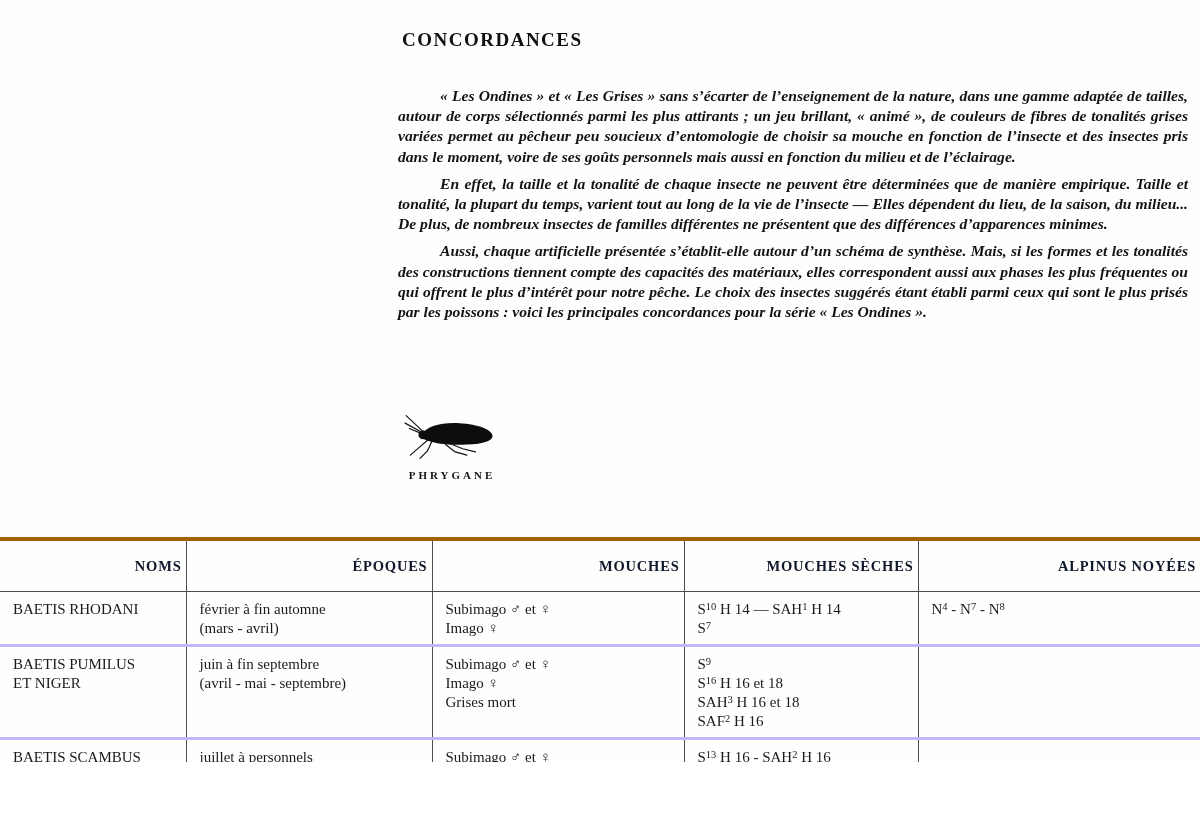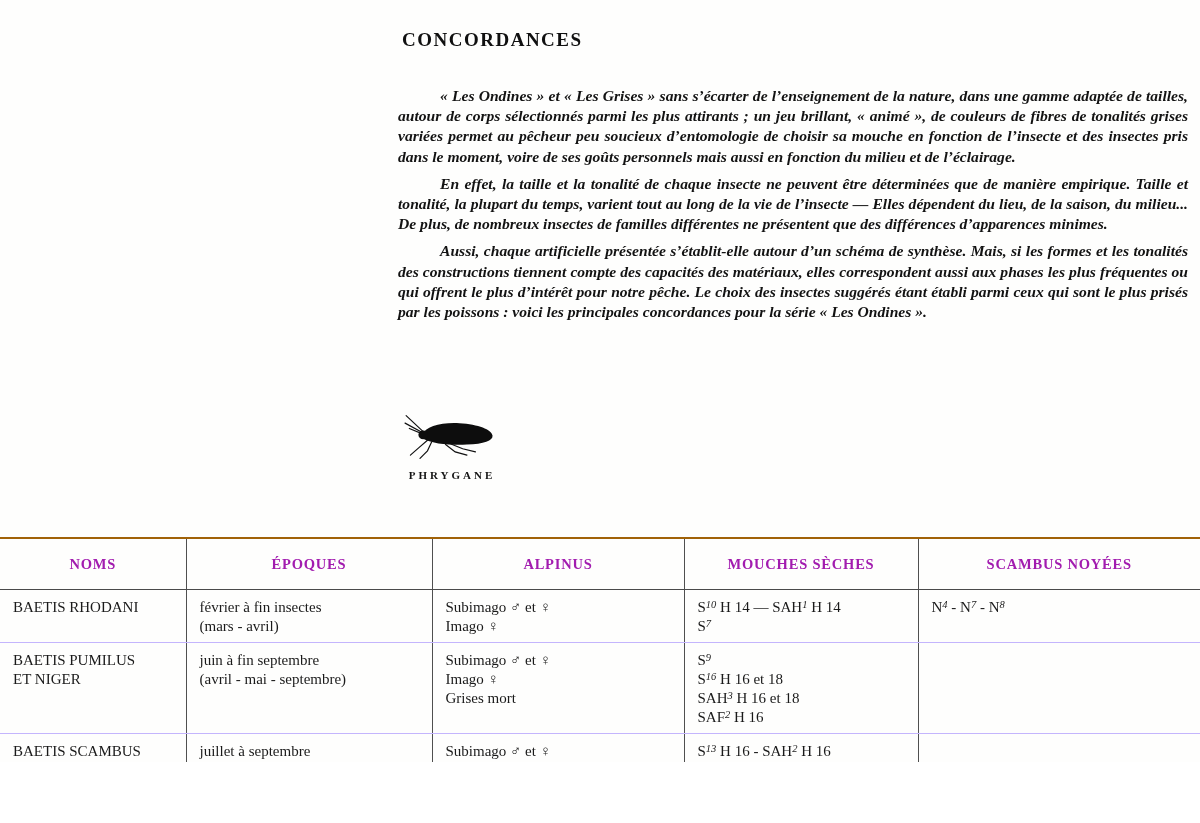--- a/index.html
+++ b/index.html
@@ -73,50 +73,49 @@
     font-size:15px;
     color:#1a1a1a;
   }
   .concordance col.c-noms{width:15.5%;}
   .concordance col.c-epoques{width:20.5%;}
   .concordance col.c-phases{width:21%;}
   .concordance col.c-seches{width:19.5%;}
   .concordance col.c-noyees{width:23.5%;}
 
   .concordance th{
-    border-top:2px solid #a16207;
+    border-top:4px solid #a16207;
     border-bottom:1px solid #4a4a4a;
     font-size:14.5px;
     font-weight:bold;
     letter-spacing:0.8px;
-    text-align:center;
+    text-align:right;
     height:46px;
     padding:2px 4px;
-    color:#a21caf;
+    color:#0f172a;
   }
   .concordance td{
-    border-bottom:1px solid #c4b5fd;
+    border-bottom:3px solid #c4b5fd;
     vertical-align:top;
     padding:8px 6px 6px 13px;
   }
   .concordance th + th,
   .concordance td + td{
     border-left:1px solid #4f4f4f;
   }
   .row-r1 td{height:36px;}
   .row-r2 td{height:36px;}
   .row-r3 td{height:64px;}
   .row-r4 td{height:32px; border-bottom:2px solid #3c3c3c;}
 
   .cell-line{line-height:19px;white-space:nowrap;}
   .concordance sup{
     font-size:10.5px;
     line-height:0;
     vertical-align:4px;
-    font-style:italic;
   }
 </style>
 </head>
 <body>
 
 <div class="page">
 
   <h1 class="doc-title">CONCORDANCES</h1>
 
   <div class="copy">
@@ -146,32 +145,32 @@
       <col class="c-noms">
         <col class="c-epoques">
         <col class="c-phases">
         <col class="c-seches">
         <col class="c-noyees">
     </colgroup>
     <thead>
       <tr>
         <th>NOMS</th>
         <th>ÉPOQUES</th>
-        <th>ALPINUS</th>
+        <th>MOUCHES</th>
         <th>MOUCHES SÈCHES</th>
-        <th>SCAMBUS NOYÉES</th>
+        <th>ALPINUS NOYÉES</th>
       </tr>
     </thead>
     <tbody>
       <tr class="row-r1">
         <td>
             <div class="cell-line">BAETIS RHODANI</div>
           </td>
         <td>
-            <div class="cell-line">février à fin insectes</div>
+            <div class="cell-line">février à fin automne</div>
             <div class="cell-line">(mars - avril)</div>
           </td>
         <td>
             <div class="cell-line">Subimago ♂ et ♀</div>
             <div class="cell-line">Imago ♀</div>
           </td>
         <td>
             <div class="cell-line">S<sup>10</sup> H 14 — SAH<sup>1</sup> H 14</div>
             <div class="cell-line">S<sup>7</sup></div>
           </td>
@@ -199,21 +198,21 @@
             <div class="cell-line">SAH<sup>3</sup> H 16 et 18</div>
             <div class="cell-line">SAF<sup>2</sup> H 16</div>
           </td>
         <td></td>
       </tr>
       <tr class="row-r4">
         <td>
             <div class="cell-line">BAETIS SCAMBUS</div>
           </td>
         <td>
-            <div class="cell-line">juillet à septembre</div>
+            <div class="cell-line">juillet à personnels</div>
             <div class="cell-line">(août)</div>
           </td>
         <td>
             <div class="cell-line">Subimago ♂ et ♀</div>
           </td>
         <td>
             <div class="cell-line">S<sup>13</sup> H 16 - SAH<sup>2</sup> H 16</div>
             <div class="cell-line">S<sup>18</sup> H 16</div>
           </td>
         <td></td>

